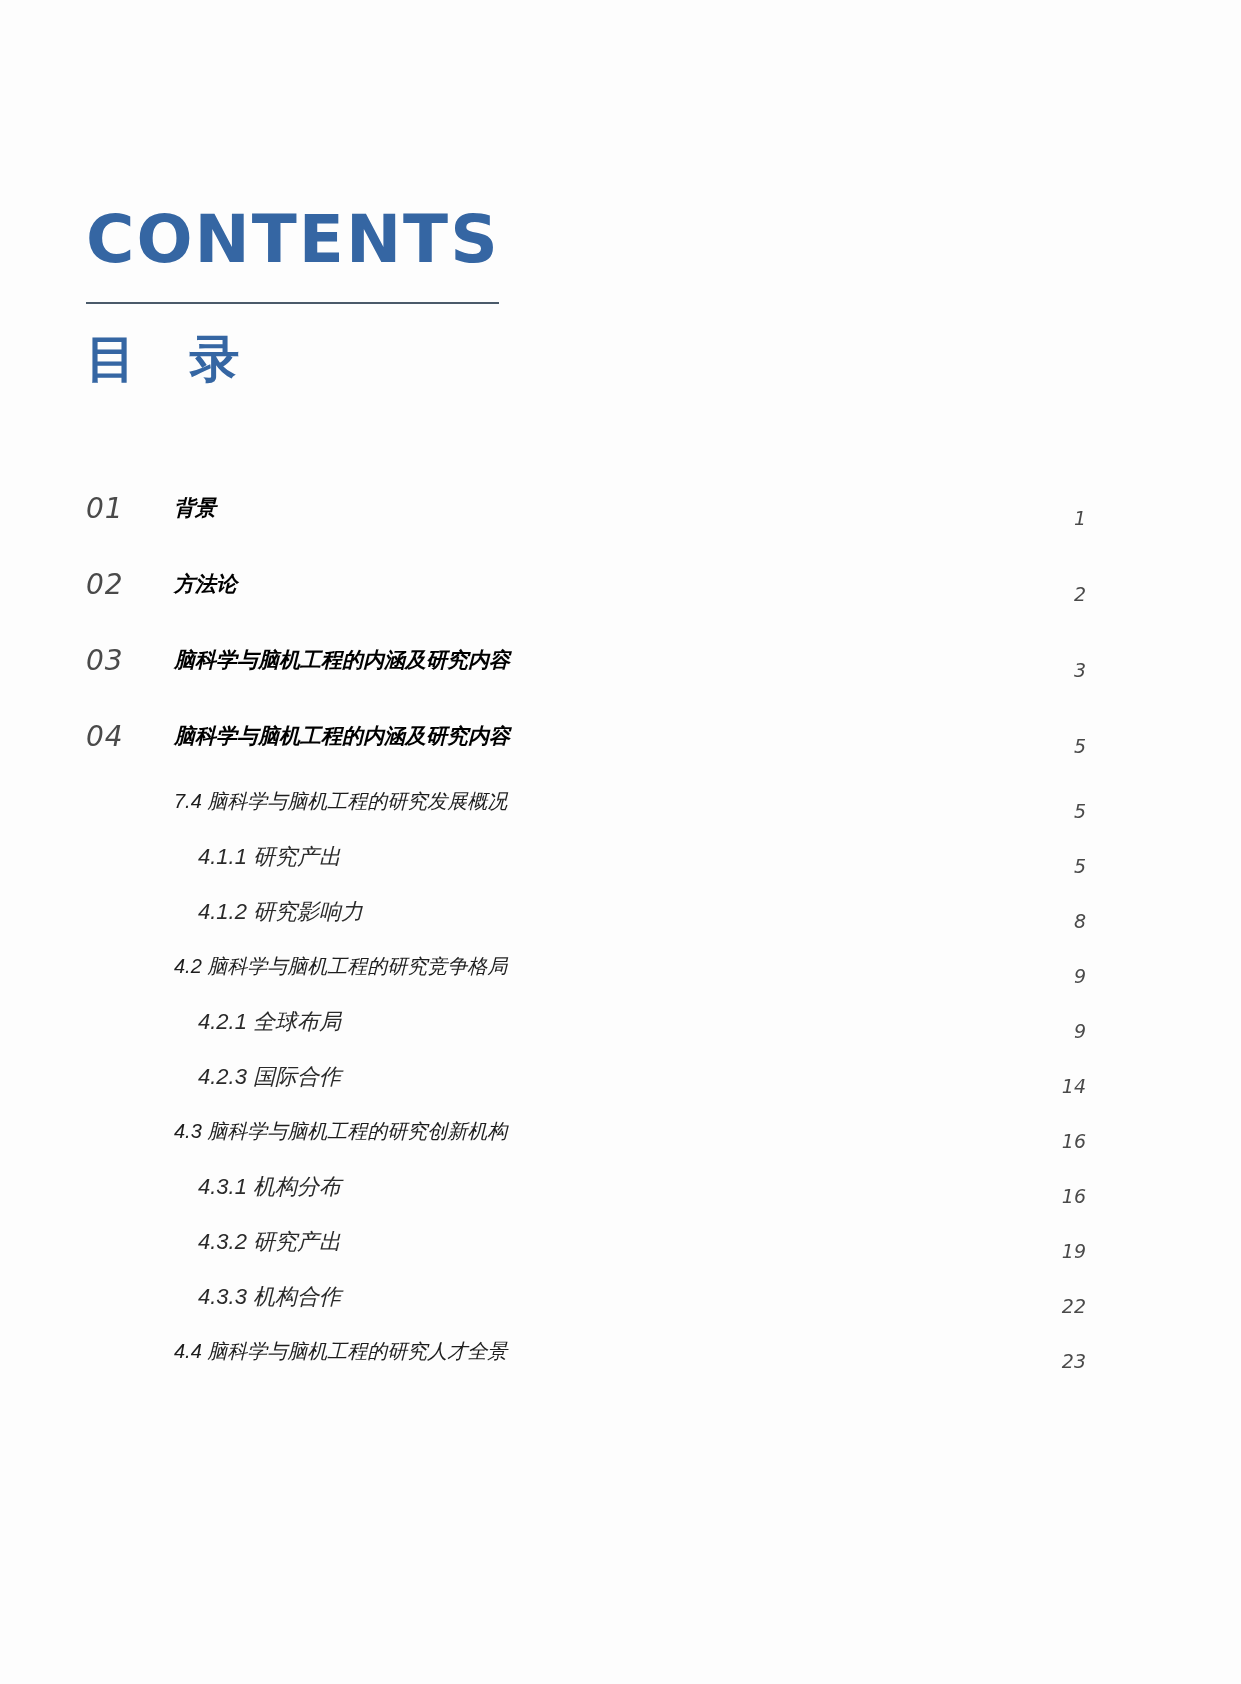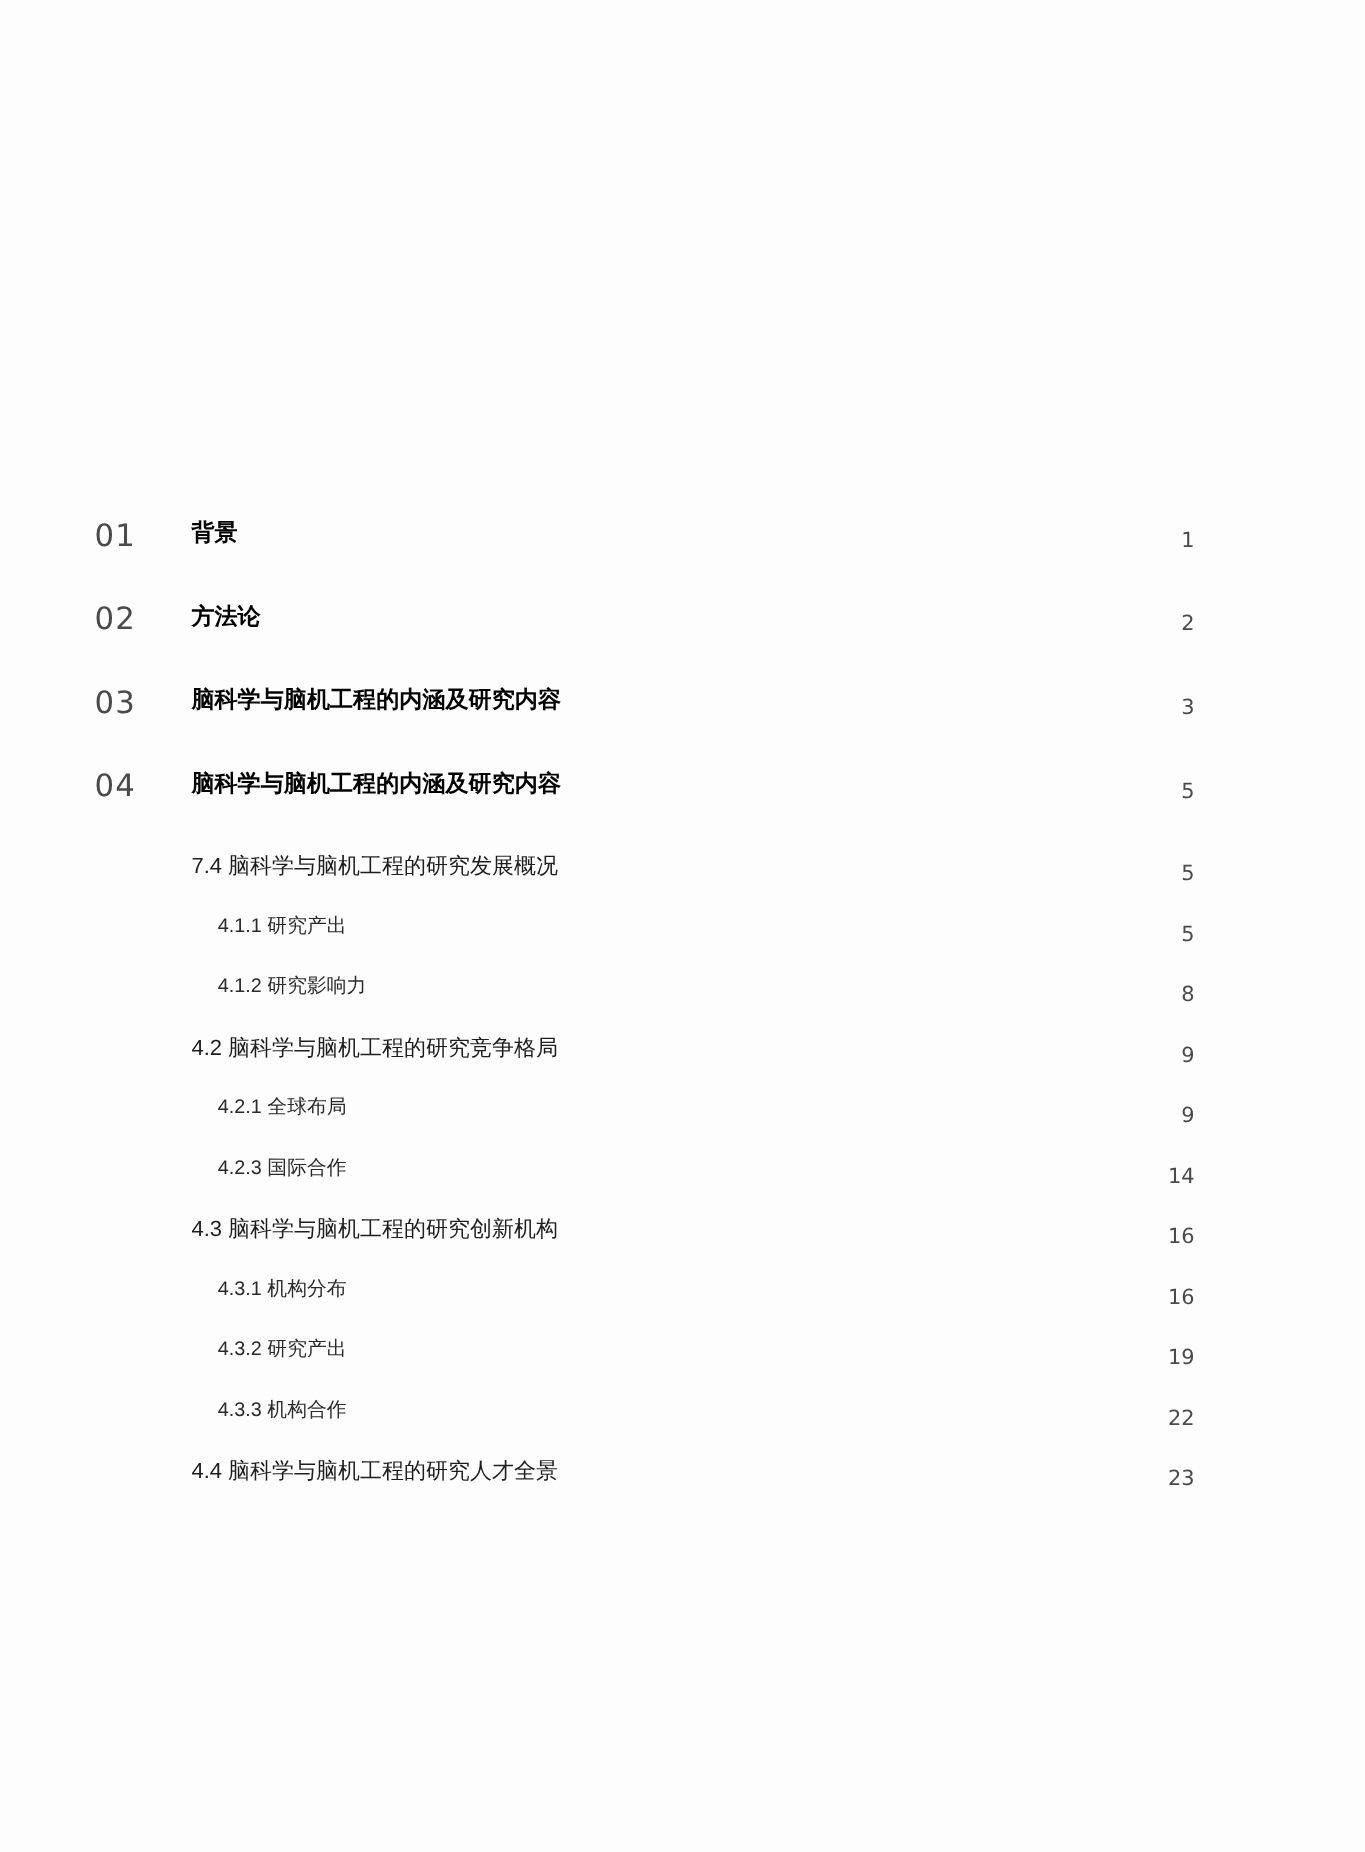--- a/index.html
+++ b/index.html
@@ -55,22 +55,23 @@
 
   .toc {
     position: absolute;
     left: 86px;
     top: 470px;
     width: 1000px;
   }
 
   .toc-row {
     display: flex;
-    align-items: flex-start;
+    align-items: center;
     width: 100%;
+    font-style: italic;
   }
 
   
   .lvl1 {
     height: 76px;
   }
   .lvl1 .num {
     width: 88px;
     font-size: 28px;
     color: #4a4a4a;
@@ -113,38 +114,43 @@
     top: 9px;
   }
 
   
   .lvl3 {
     height: 55px;
   }
   .lvl3 .spacer { width: 112px; }
   .lvl3 .label {
     flex: 1;
-    font-size: 18px;
+    font-size: 22px;
     color: #2a2a2a;
   }
   .lvl3 .page-no {
     width: 60px;
     text-align: right;
     font-size: 19px;
     color: #4a4a4a;
     font-family: "DejaVu Sans", sans-serif;
     position: relative;
     top: 9px;
   }
 </style>
 </head>
 <body>
 
 <div class="page">
 
+  <div class="header-block">
+    <div class="contents-title">CONTENTS</div>
+    <div class="title-rule"></div>
+    <div class="contents-title-cn">目  录</div>
+  </div>
 
   <div class="toc">
       <div class="toc-row lvl1">
         <div class="num">01</div>
         <div class="label">背景</div>
         <div class="page-no">1</div>
       </div>
       <div class="toc-row lvl1">
         <div class="num">02</div>
         <div class="label">方法论</div>

